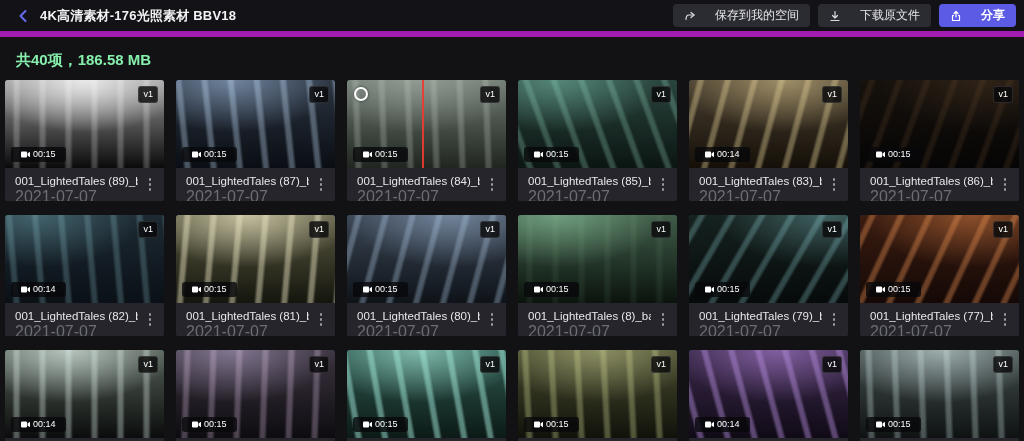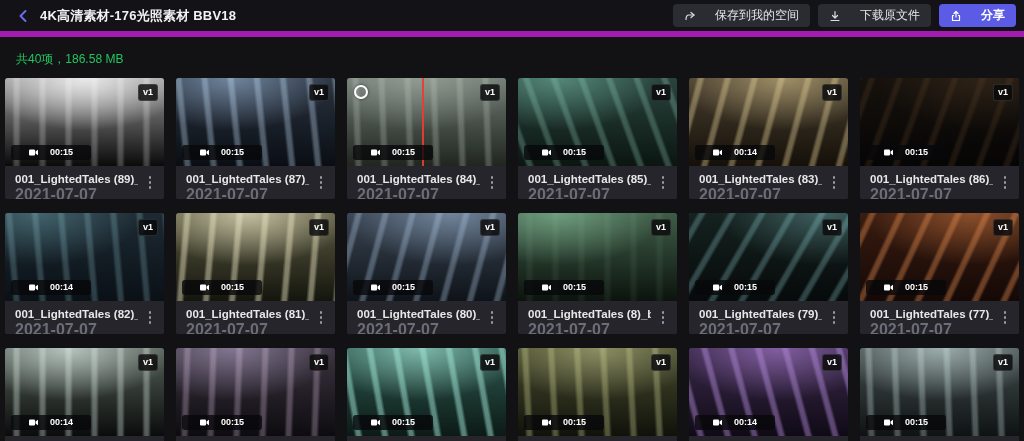--- a/index.html
+++ b/index.html
@@ -25,44 +25,44 @@
     height:23px; display:inline-flex; align-items:center; gap:19px;
     background:#2b2b32; border:none; border-radius:4px;
     color:#e6e6ea; font-size:12px; padding:0 11px; margin-left:8px; cursor:pointer;
     font-family:inherit;
   }
   .tb-btn.primary { background:#5b5be6; color:#fff;font-weight:bold; }
   .tb-btn svg { display:block; }
   
   .summary {
     padding:14px 16px 10px 16px;
-    font-size:12px; color:#22c55e;
+    font-size:15px; color:#86efac;font-weight:bold;
   }
   
   .grid {
     display:grid;
     grid-template-columns:repeat(6, 1fr);
     gap:14px 12px;
     padding:0 5px;
   }
-  .card { border-radius:3px; overflow:hidden; background:#0c4a6e; cursor:pointer;font-weight:bold; }
+  .card { border-radius:3px; overflow:hidden; background:#0c4a6e; cursor:pointer; }
   .thumb {
     position:relative; height:88px; background:#000;
   }
   .v-badge {
     position:absolute; top:6px; right:6px;
     background:rgba(8,8,10,.82); color:#fff;
     font-size:9px; line-height:1; padding:3px 4px; border-radius:3px;
     border:1px solid rgba(255,255,255,.12);
   }
   .dur-badge {
     position:absolute; bottom:6px; left:6px;
     background:rgba(8,8,10,.8); color:#fff;
-    font-size:9px; line-height:1; padding:3px 18px; border-radius:3px;
-    display:flex; align-items:center; gap:12px;
+    font-size:9px; line-height:1; padding:3px 10px; border-radius:3px;
+    display:flex; align-items:center; gap:3px;
   }
   .sel-circle {
     position:absolute; top:7px; left:7px; width:14px; height:14px;
     border:2px solid #fff; border-radius:50%;
     box-shadow:0 0 3px rgba(0,0,0,.6); cursor:pointer; display:none;
   }
   .playhead {
     position:absolute; top:0; bottom:0; left:47%; width:2px;
     background:#ee3b30; opacity:.92; display:none;
   }

